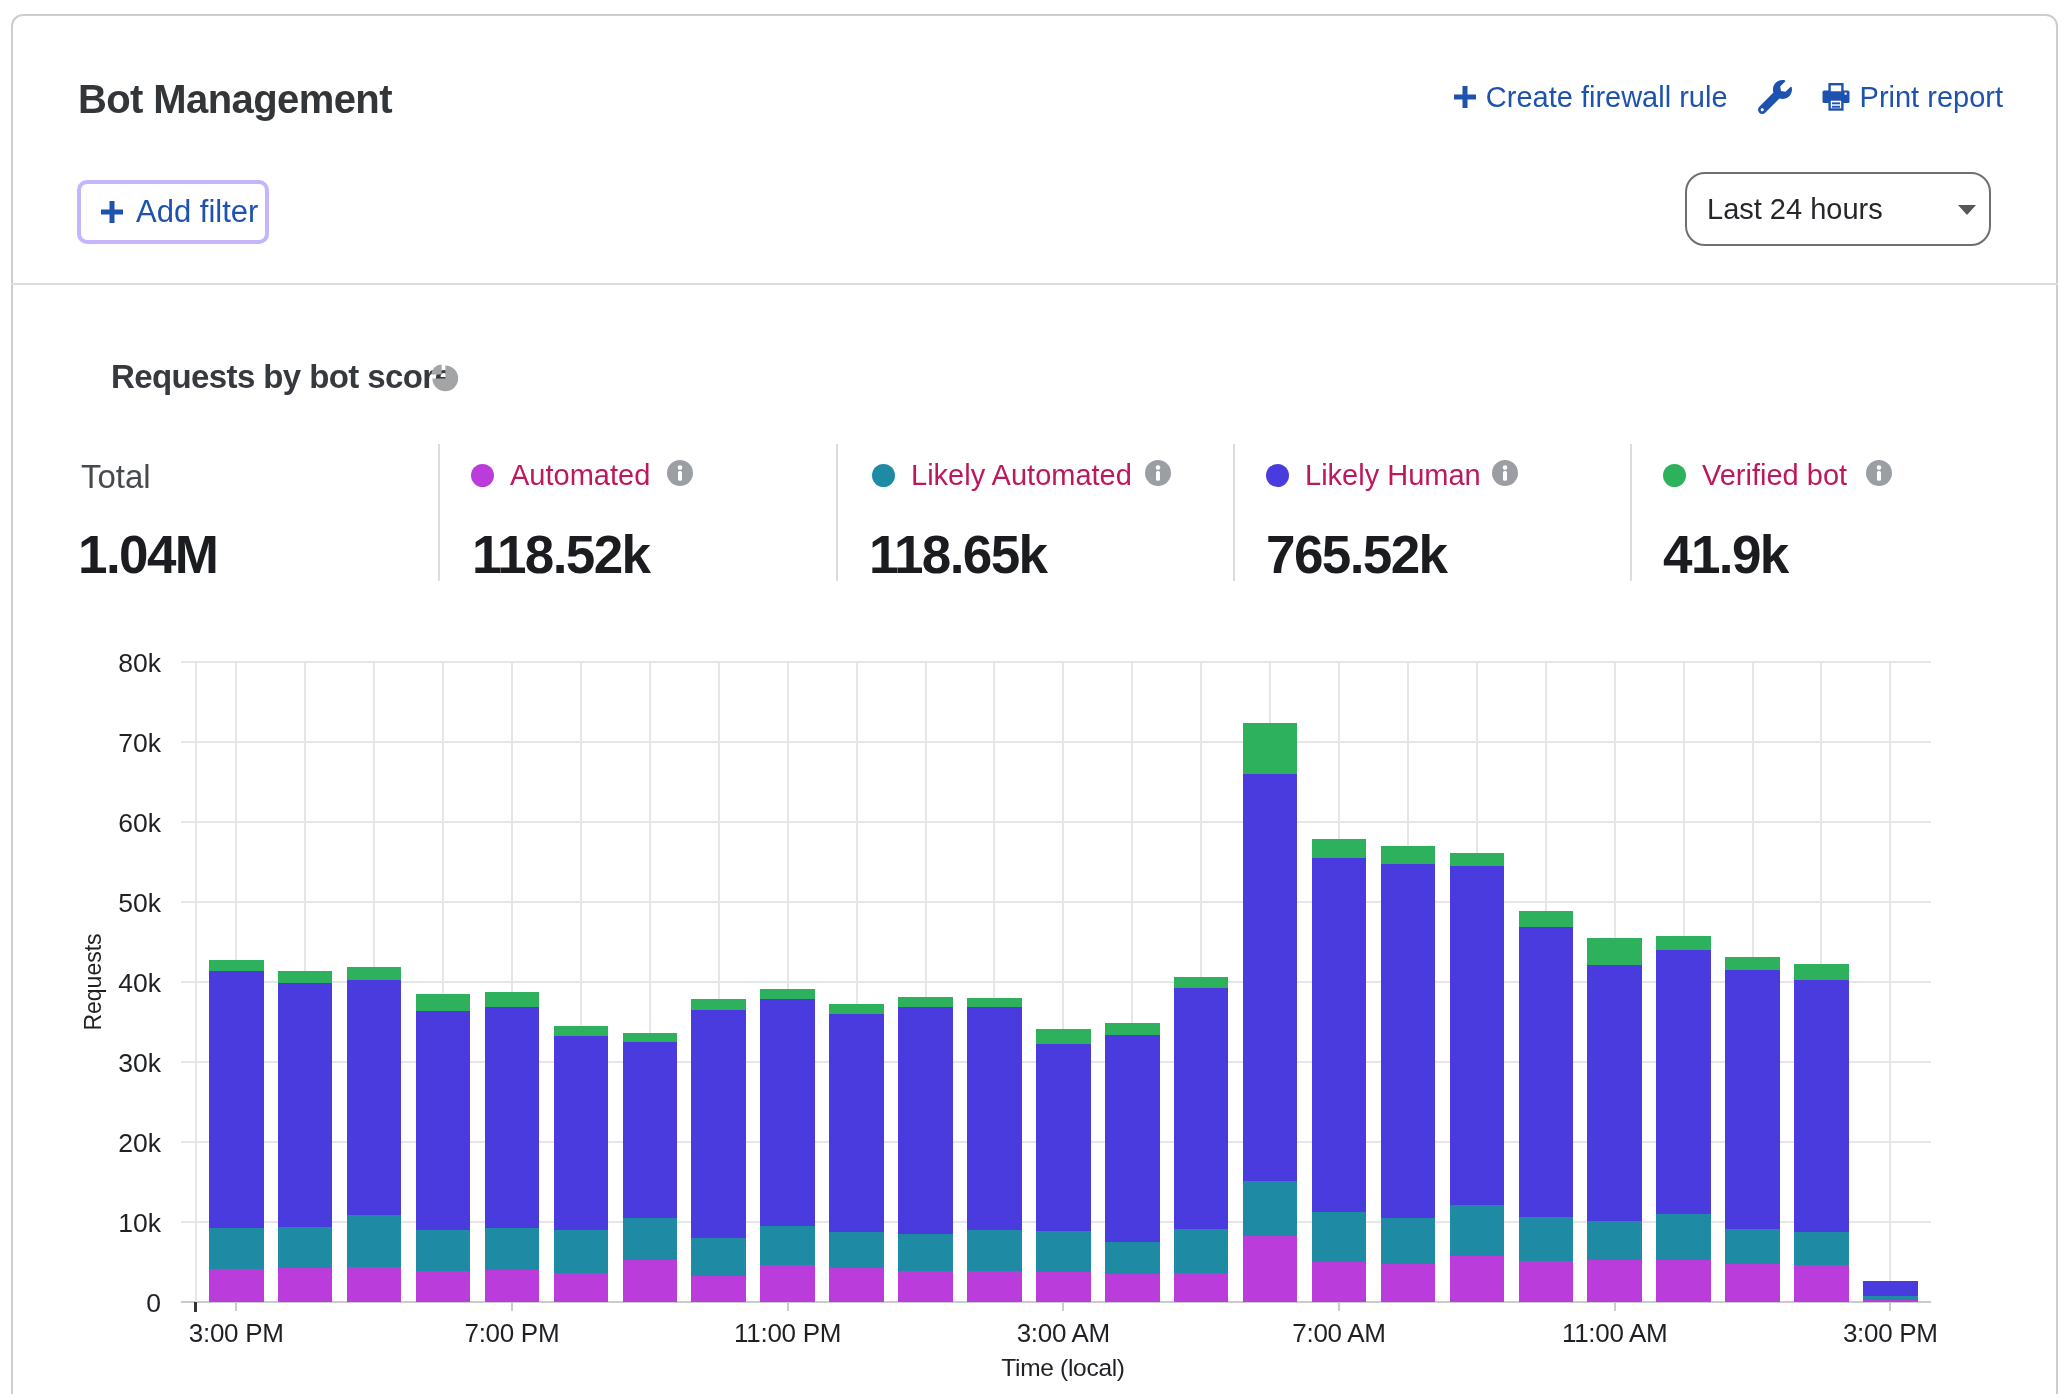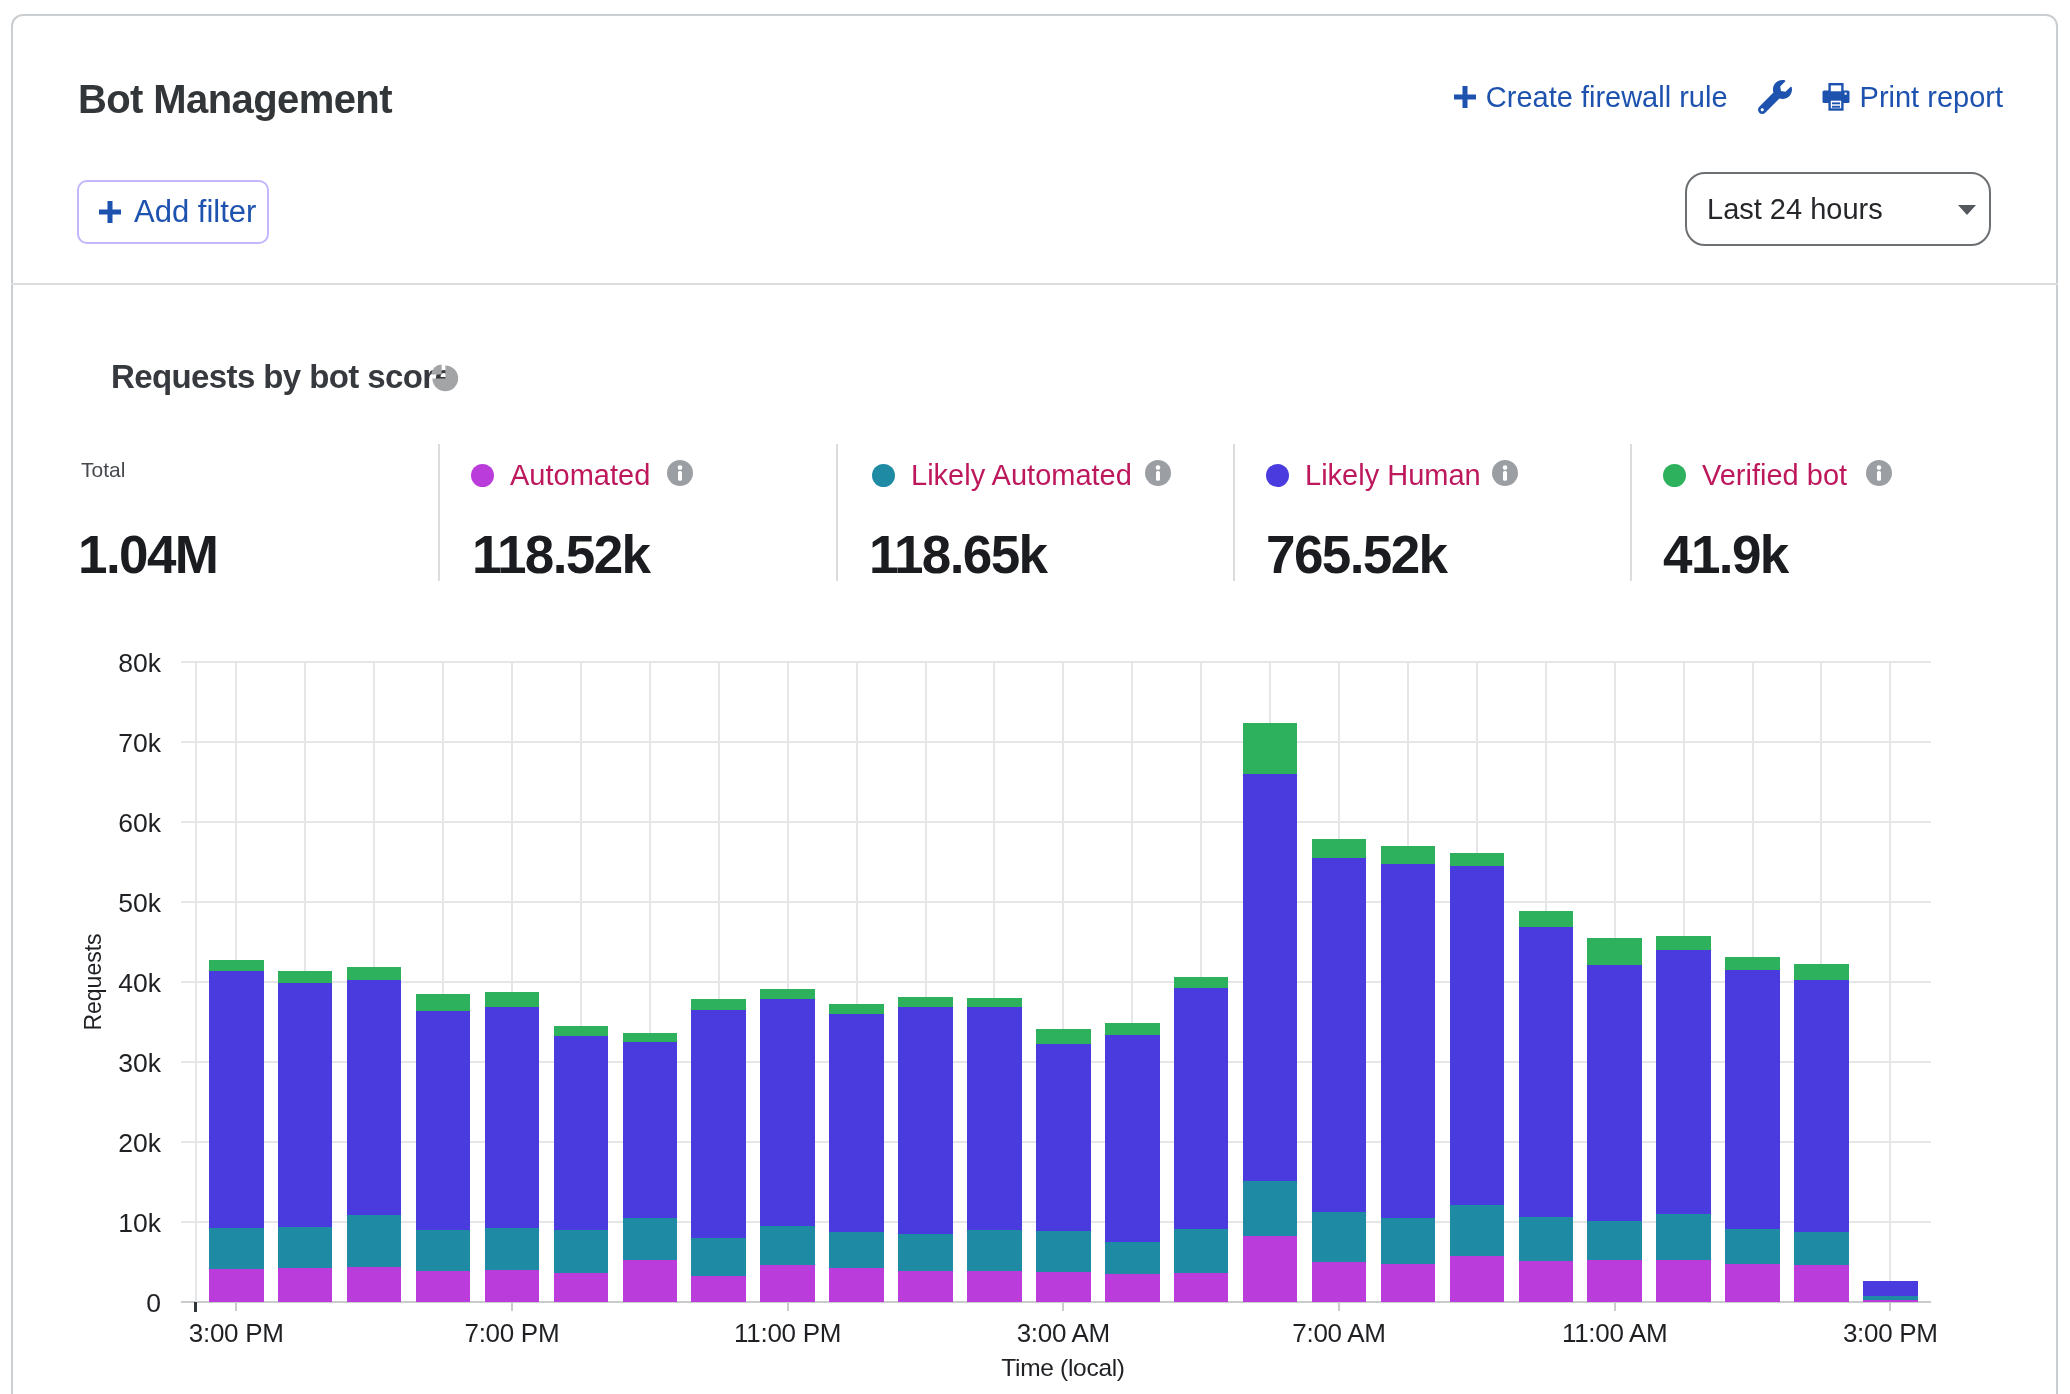--- a/index.html
+++ b/index.html
@@ -1,27 +1,27 @@
 <!DOCTYPE html>
 <html><head><meta charset="utf-8"><style>
 * { margin:0; padding:0; box-sizing:border-box; }
 html,body { width:2070px; height:1394px; background:#fff; font-family:"Liberation Sans", sans-serif; overflow:hidden; }
 .abs { position:absolute; }
 .card { position:absolute; left:11px; top:14px; width:2047px; height:1500px; border:2px solid #cbced1; border-radius:12px; background:#fff; }
 .title { position:absolute; left:78px; top:77px; font-size:40px; font-weight:700; color:#333639; letter-spacing:-0.6px; }
 .links { position:absolute; right:67px; top:78px; height:38px; display:flex; align-items:center; gap:30px; }
 .link { display:flex; align-items:center; gap:10px; color:#1d52ae; font-size:29px; }
-.addfilter { position:absolute; left:77px; top:180px; width:192px; height:64px; border:2px solid #c4b5fd; border-radius:10px; display:flex; align-items:center; justify-content:flex-start; padding-left:20px; gap:13px; color:#1d52ae; font-size:31px; }
+.addfilter { position:absolute; left:77px; top:180px; width:192px; height:64px; border:4px solid #c4b5fd; border-radius:10px; display:flex; align-items:center; justify-content:flex-start; padding-left:20px; gap:13px; color:#1d52ae; font-size:31px; }
 .select { position:absolute; left:1685px; top:172px; width:306px; height:74px; border:2px solid #6d7073; border-radius:20px; color:#25272a; font-size:29px; }
 .select span { position:absolute; left:20px; top:50%; transform:translateY(-50%); }
 .tri { position:absolute; right:13px; top:31px; width:0; height:0; border-left:9.5px solid transparent; border-right:9.5px solid transparent; border-top:10.5px solid #55585c; }
 .hdiv { position:absolute; left:11px; top:283px; width:2047px; height:2px; background:#dcdddf; }
 .h2 { position:absolute; left:95px; top:358px; font-size:33px; font-weight:700; color:#36393d; letter-spacing:-0.6px;margin-left:16px; }
 .statdiv { position:absolute; top:444px; width:2px; height:137px; background:#dbdcde; }
-.slab { position:absolute; top:458px; font-size:21px; color:#46494e; }
+.slab { position:absolute; top:458px; font-size:33px; color:#46494e; }
 .sval { position:absolute; top:524px; font-size:53px; font-weight:700; color:#1a1c1f; letter-spacing:-1.6px; }
 .legrow { position:absolute; display:flex; align-items:center; gap:16px; height:26px; }
 .dot { width:23px; height:23px; border-radius:50%; flex:none; }
 .leglab { font-size:29px; color:#be185d; }
 .chart { position:absolute; left:0; top:600px; }
 </style></head>
 <body>
 <div class="card"></div>
 <div class="title">Bot Management</div>
 <div class="links">

